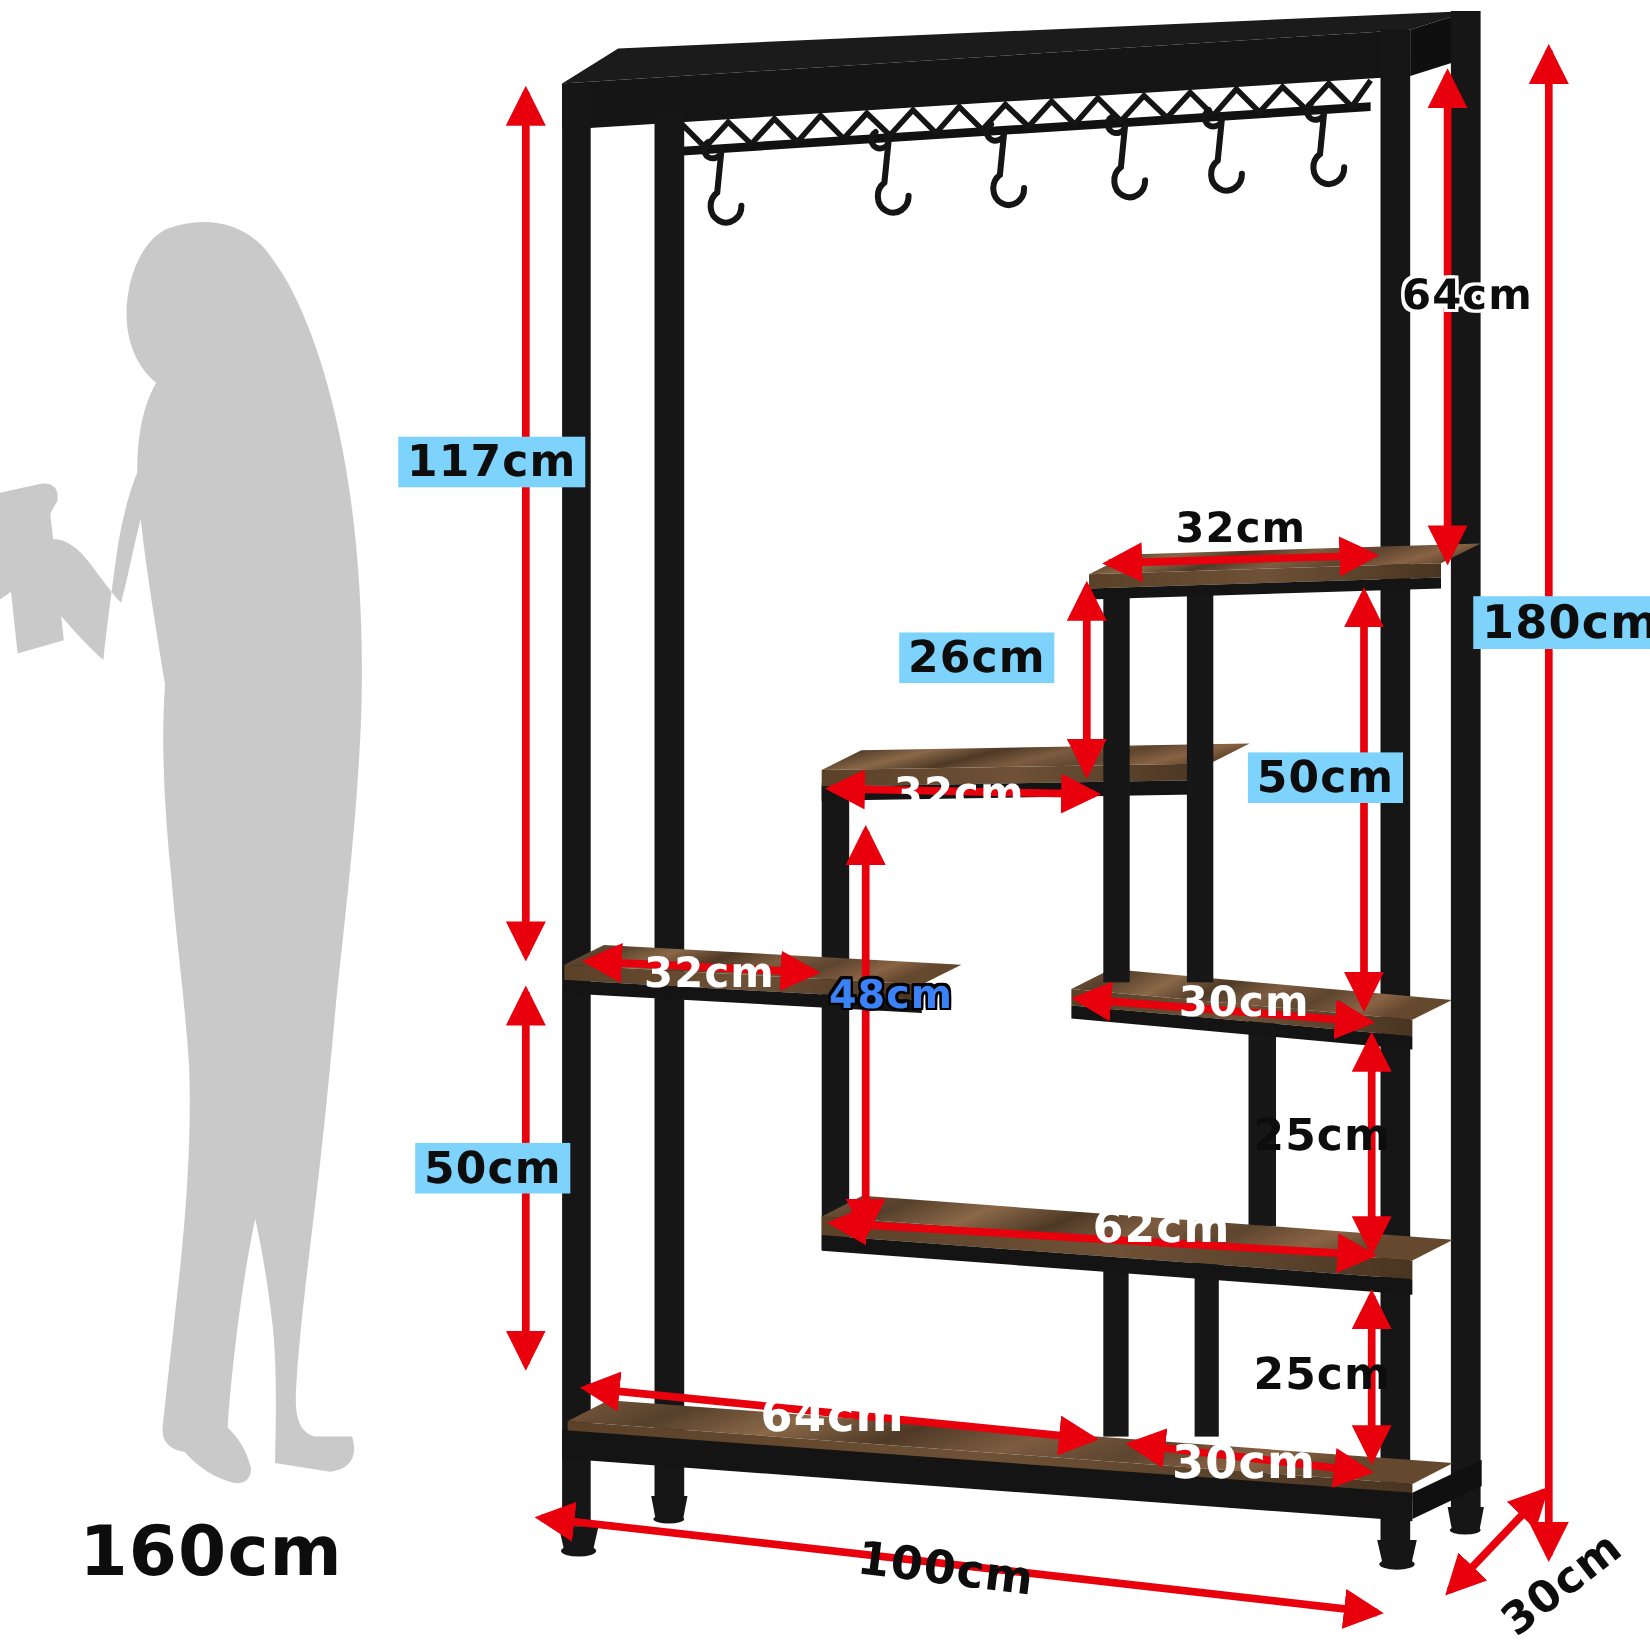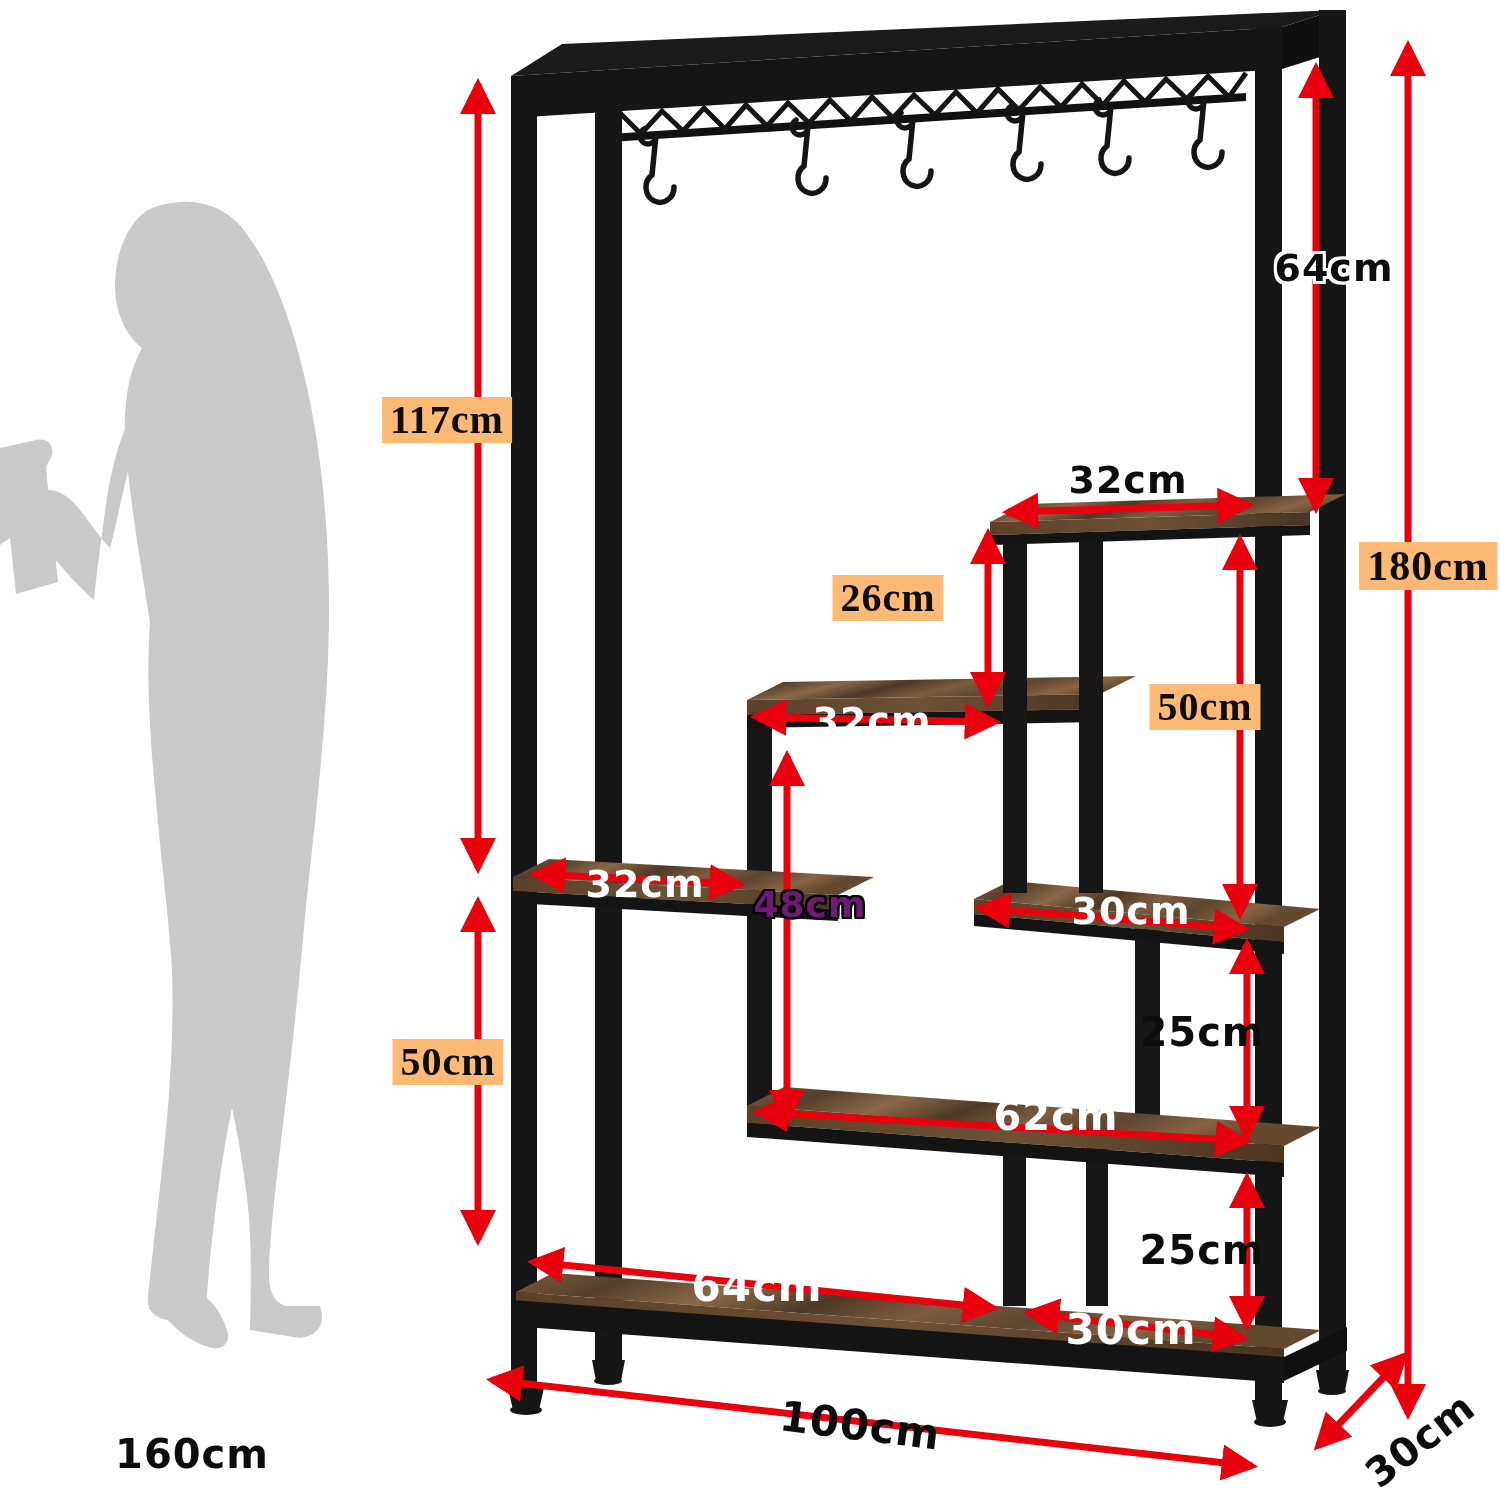--- a/index.html
+++ b/index.html
@@ -6,24 +6,24 @@
   #stage{
     position:relative;width:1500px;height:1500px;background:#ffffff;overflow:hidden;
     font-family:"DejaVu Sans","Liberation Sans",sans-serif;
   }
   #unit-svg{position:absolute;left:0;top:0;}
   .lab{
     position:absolute;transform:translate(-50%,-50%);
     font-weight:700;color:#0d0d0d;white-space:nowrap;letter-spacing:1px;
     font-size:40px;line-height:1;z-index:5;
   }
-  .lab--bg{background:#fdba74;padding:3px 8px;font-family:Liberation Serif, serif;}
+  .lab--bg{background:#7dd3fc;padding:3px 8px;}
   .lab--white{color:#ffffff;font-weight:700;}
   .lab--outline{
-    color:#701a75;
+    color:#3b82f6;
     text-shadow:-2px -2px 0 #000,2px -2px 0 #000,-2px 2px 0 #000,2px 2px 0 #000,
                 -2px 0 0 #000,2px 0 0 #000,0 -2px 0 #000,0 2px 0 #000;
   }
   .lab--halo{
     color:#0d0d0d;
     text-shadow:-3px -3px 0 #fff,3px -3px 0 #fff,-3px 3px 0 #fff,3px 3px 0 #fff,
                 -3px 0 0 #fff,3px 0 0 #fff,0 -3px 0 #fff,0 3px 0 #fff;
   }
   
   #d117{left:447px;top:420px;}
@@ -37,21 +37,21 @@
   #d48{left:810px;top:905px;font-size:36px;}
   #d32L{left:645px;top:884px;font-size:38px;}
   #d30S{left:1131px;top:911px;font-size:38px;}
   #d25U{left:1202px;top:1032px;}
   #d62{left:1056px;top:1116px;}
   #d25L{left:1202px;top:1250px;}
   #d64B{left:757px;top:1287px;font-size:42px;}
   #d30B{left:1131px;top:1330px;font-size:42px;}
   #d100{left:860px;top:1426px;font-size:42px;transform:translate(-50%,-50%) rotate(7deg);}
   #d30D{left:1420px;top:1440px;transform:translate(-50%,-50%) rotate(-38deg);}
-  #d160{left:192px;top:1454px;font-size:40px;}
+  #d160{left:192px;top:1410px;font-size:63px;}
 </style>
 </head>
 <body>
 
 <div id="stage">
 
 <svg id="unit-svg" width="1500" height="1500" viewBox="0 0 1500 1500">
   <defs>
     <linearGradient id="woodTop" x1="0" y1="0" x2="1" y2="0.25">
       <stop offset="0" stop-color="#7b5a3d"></stop>

